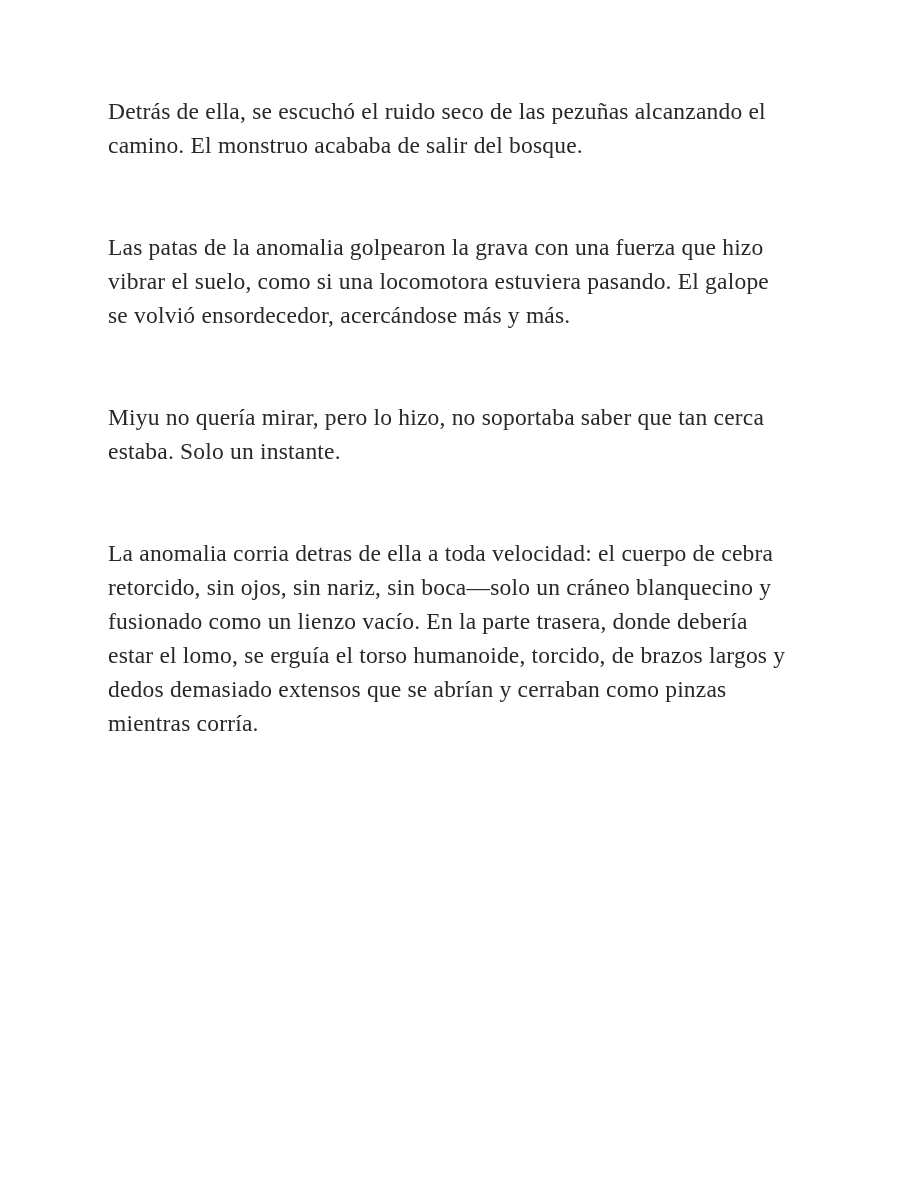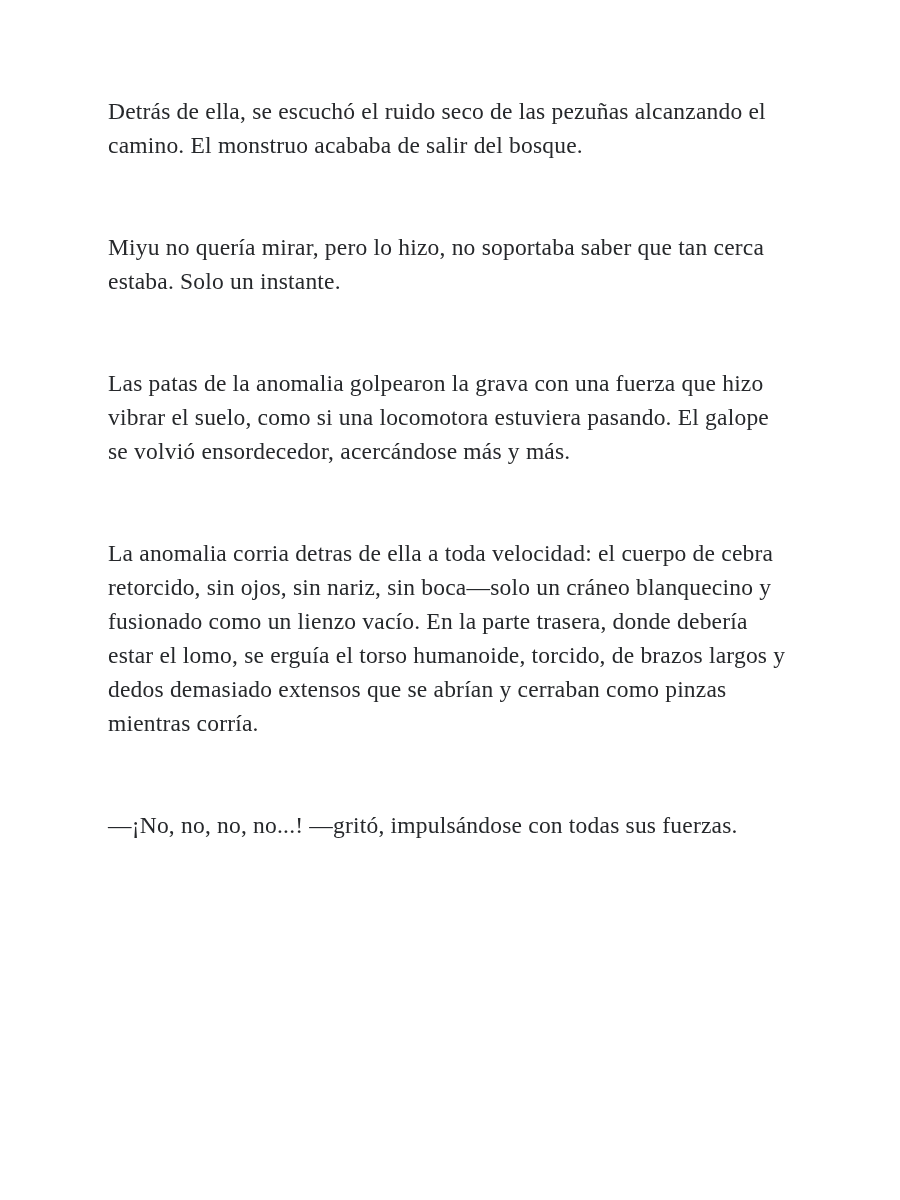--- a/index.html
+++ b/index.html
@@ -28,17 +28,16 @@
     color: #26282b;
     text-align: left;
     max-width: 684px;
   }
 </style>
 </head>
 <body>
 
 <div class="page">
   <p>Detrás de ella, se escuchó el ruido seco de las pezuñas alcanzando el camino. El monstruo acababa de salir del bosque.</p>
+  <p>Las patas de la anomalia golpearon la grava con una fuerza que hizo vibrar el suelo, como si una locomotora estuviera pasando. El galope se volvió ensordecedor, acercándose más y más.</p>
   <p>Miyu no quería mirar, pero lo hizo, no soportaba saber que tan cerca estaba. Solo un instante.</p>
-  <p>Las patas de la anomalia golpearon la grava con una fuerza que hizo vibrar el suelo, como si una locomotora estuviera pasando. El galope se volvió ensordecedor, acercándose más y más.</p>
   <p>La anomalia corria detras de ella a toda velocidad: el cuerpo de cebra retorcido, sin ojos, sin nariz, sin boca—solo un cráneo blanquecino y fusionado como un lienzo vacío. En la parte trasera, donde debería estar el lomo, se erguía el torso humanoide, torcido, de brazos largos y dedos demasiado extensos que se abrían y cerraban como pinzas mientras corría.</p>
-  <p>—¡No, no, no, no...! —gritó, impulsándose con todas sus fuerzas.</p>
 </div>
 
 </body></html>

